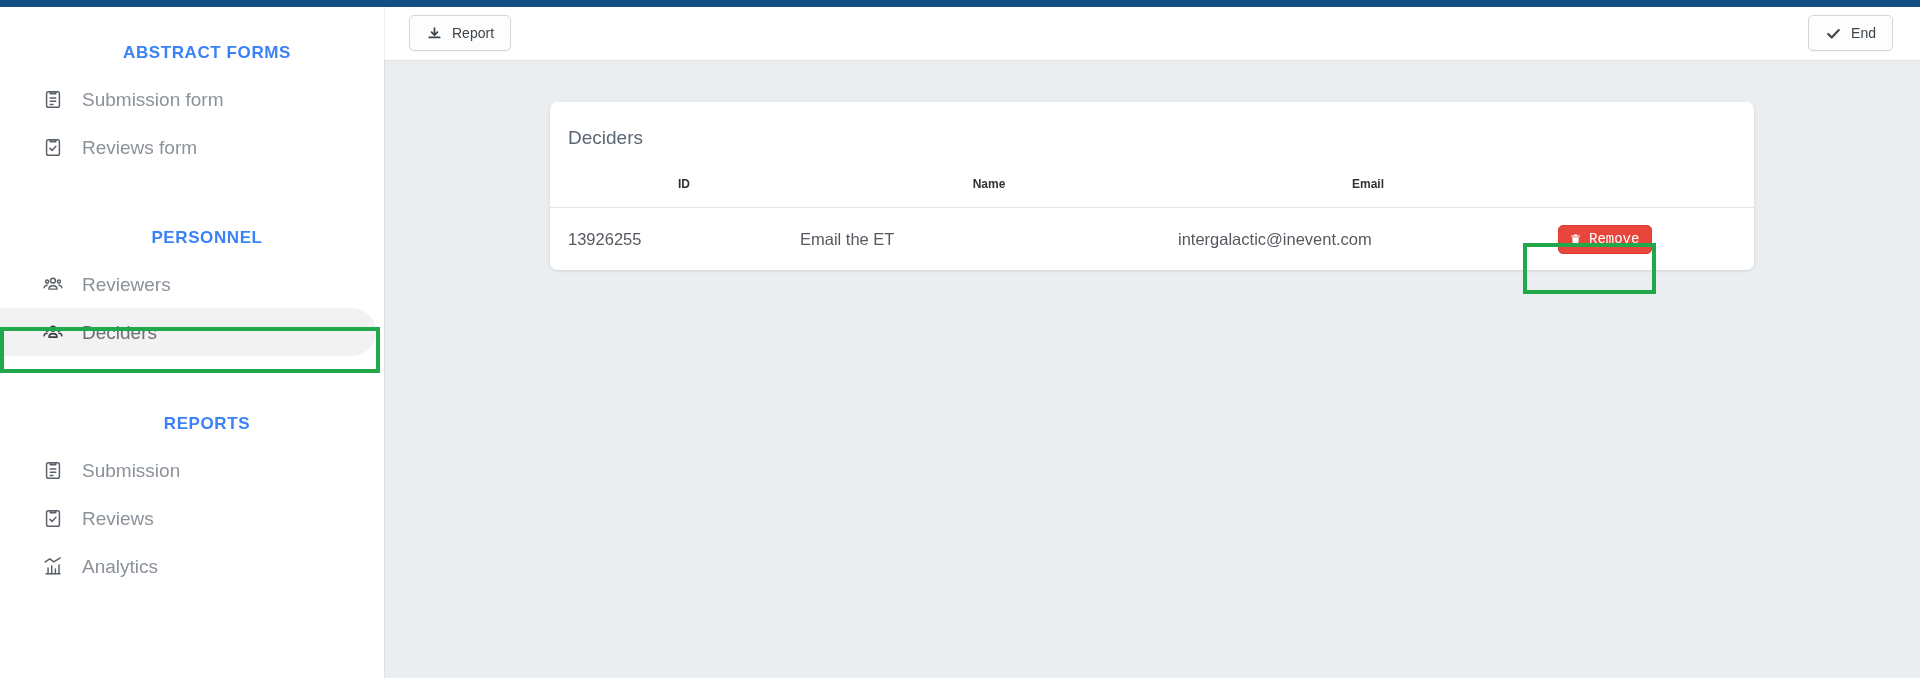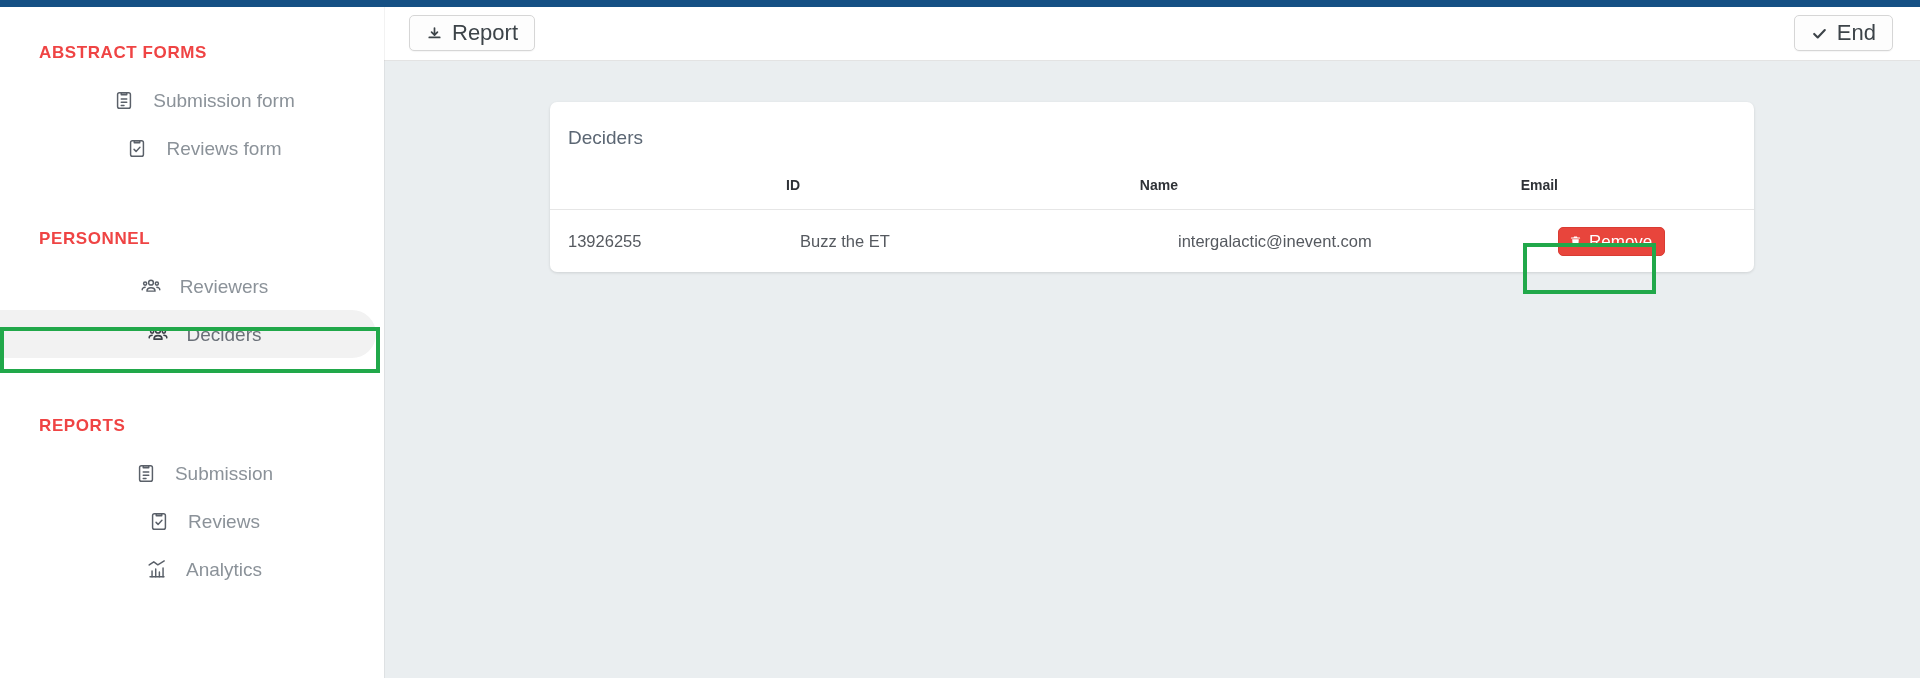--- a/index.html
+++ b/index.html
@@ -44,47 +44,47 @@
     z-index: 30;
     box-shadow: 1px 0 0 rgba(0,0,0,0.05);
   }
   .sidebar-inner {
     padding-top: 22px;
   }
   .side-group-title {
     font-size: 17px;
     font-weight: bold;
     letter-spacing: 0.6px;
-    color: #ef4444;
+    color: #3b82f6;
     padding: 0 0 0 30px;
-    margin: 9px;
+    margin: 0;
     line-height: 28px;
+    text-align: center;
   }
   .side-group {
     margin-bottom: 10px;
   }
   .side-group.forms { margin-top: 10px; }
   .side-group.personnel { margin-top: 53px; }
   .side-group.reports { margin-top: 54px; }
 
   .side-items {
     list-style: none;
     margin: 8px 0 0 0;
     padding: 0;
   }
   .side-item {
     position: relative;
     display: flex;
     align-items: center;
     height: 48px;
-    padding-left: 30px;
+    padding-left: 40px;
     cursor: pointer;
     margin: 0 8px 0 0;
     border-radius: 0 24px 24px 0;
-    justify-content: center;
   }
   .side-item .ico {
     width: 26px;
     height: 26px;
     flex: 0 0 26px;
     display: flex;
     align-items: center;
     justify-content: center;
     color: #5a6069;
     margin-right: 16px;
@@ -130,21 +130,21 @@
     z-index: 20;
   }
   .btn {
     position: absolute;
     display: inline-flex;
     align-items: center;
     gap: 9px;
     background: #fdfdfd;
     border: 1px solid #d6d6d6;
     border-radius: 5px;
-    font-size: 22px;
+    font-size: 14px;
     color: #3d4449;
     padding: 0 16px;
     height: 36px;
     cursor: pointer;
     box-shadow: 0 1px 1px rgba(0,0,0,0.04);
     font-family: "Liberation Sans", sans-serif;
   }
   .btn svg { width: 17px; height: 17px; display: block; }
   .btn-report { left: 25px; top: 8px; }
   .btn-end { right: 27px; top: 8px; margin-left: 10px; }
@@ -178,22 +178,22 @@
     margin: 0 0 0 0;
   }
 
   table.tbl {
     width: 100%;
     border-collapse: collapse;
     margin-top: 30px;
     table-layout: fixed;
   }
   table.tbl th {
-    text-align: right;
-    font-size: 14px;
+    text-align: center;
+    font-size: 12px;
     font-weight: bold;
     color: #2f3237;
     padding: 0 0 16px 0;
     border-bottom: 1px solid #e6e6e6;
   }
   table.tbl td {
     font-size: 16.5px;
     color: #55595f;
     padding: 0;
     height: 62px;
@@ -209,26 +209,26 @@
 
   th.col-id { padding-left: 18px !important; }
 
   .btn-remove {
     display: inline-flex;
     align-items: center;
     gap: 7px;
     background: #e8453c;
     border: 1px solid #d93b32;
     color: #ffffff;
-    font-size: 17px;
+    font-size: 14px;
     border-radius: 5px;
     height: 29px;
     padding: 0 12px 0 10px;
     cursor: pointer;
-    font-family: Liberation Sans, sans-serif;
+    font-family: Liberation Mono, monospace;
     line-height: 1;
   }
   .btn-remove svg { width: 13px; height: 13px; display: block; }
 
   .hl-remove {
     position: absolute;
     border: 4px solid #21a84a;
     box-sizing: border-box;
     pointer-events: none;
     z-index: 25;
@@ -379,21 +379,21 @@
             <th class="col-id">ID</th>
             <th class="col-name">Name</th>
             <th class="col-mail">Email</th>
             <th class="col-act"></th>
           </tr>
         </thead>
         <tbody>
 
           <tr>
             <td class="col-id">13926255</td>
-            <td class="col-name">Buzz the ET</td>
+            <td class="col-name">Email the ET</td>
             <td class="col-mail">intergalactic@inevent.com</td>
             <td class="col-act">
               <button class="btn-remove">
                 <span>
                   <svg viewBox="0 0 24 24" fill="currentColor">
                     <path d="M9.3 2.8h5.4l.9 1.6h4a1 1 0 0 1 0 2H4.4a1 1 0 1 1 0-2h4z"></path>
                     <path d="M5.9 7.8h12.2l-.9 12a1.8 1.8 0 0 1-1.8 1.6H8.6a1.8 1.8 0 0 1-1.8-1.6z"></path>
                   </svg>
                 </span>
                 <span>Remove</span>

